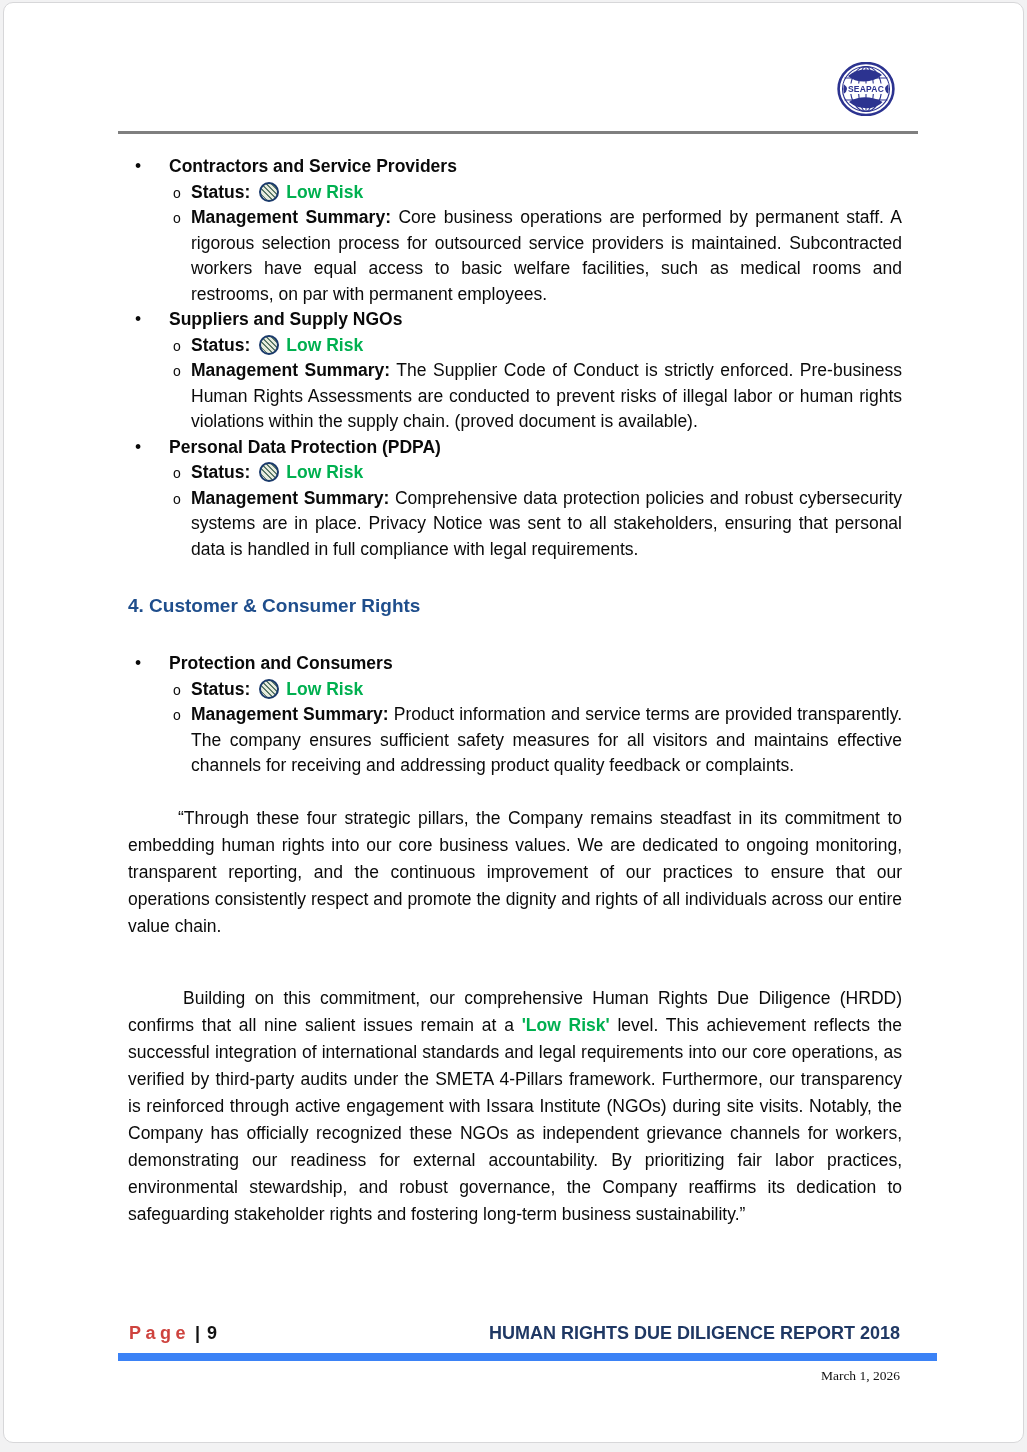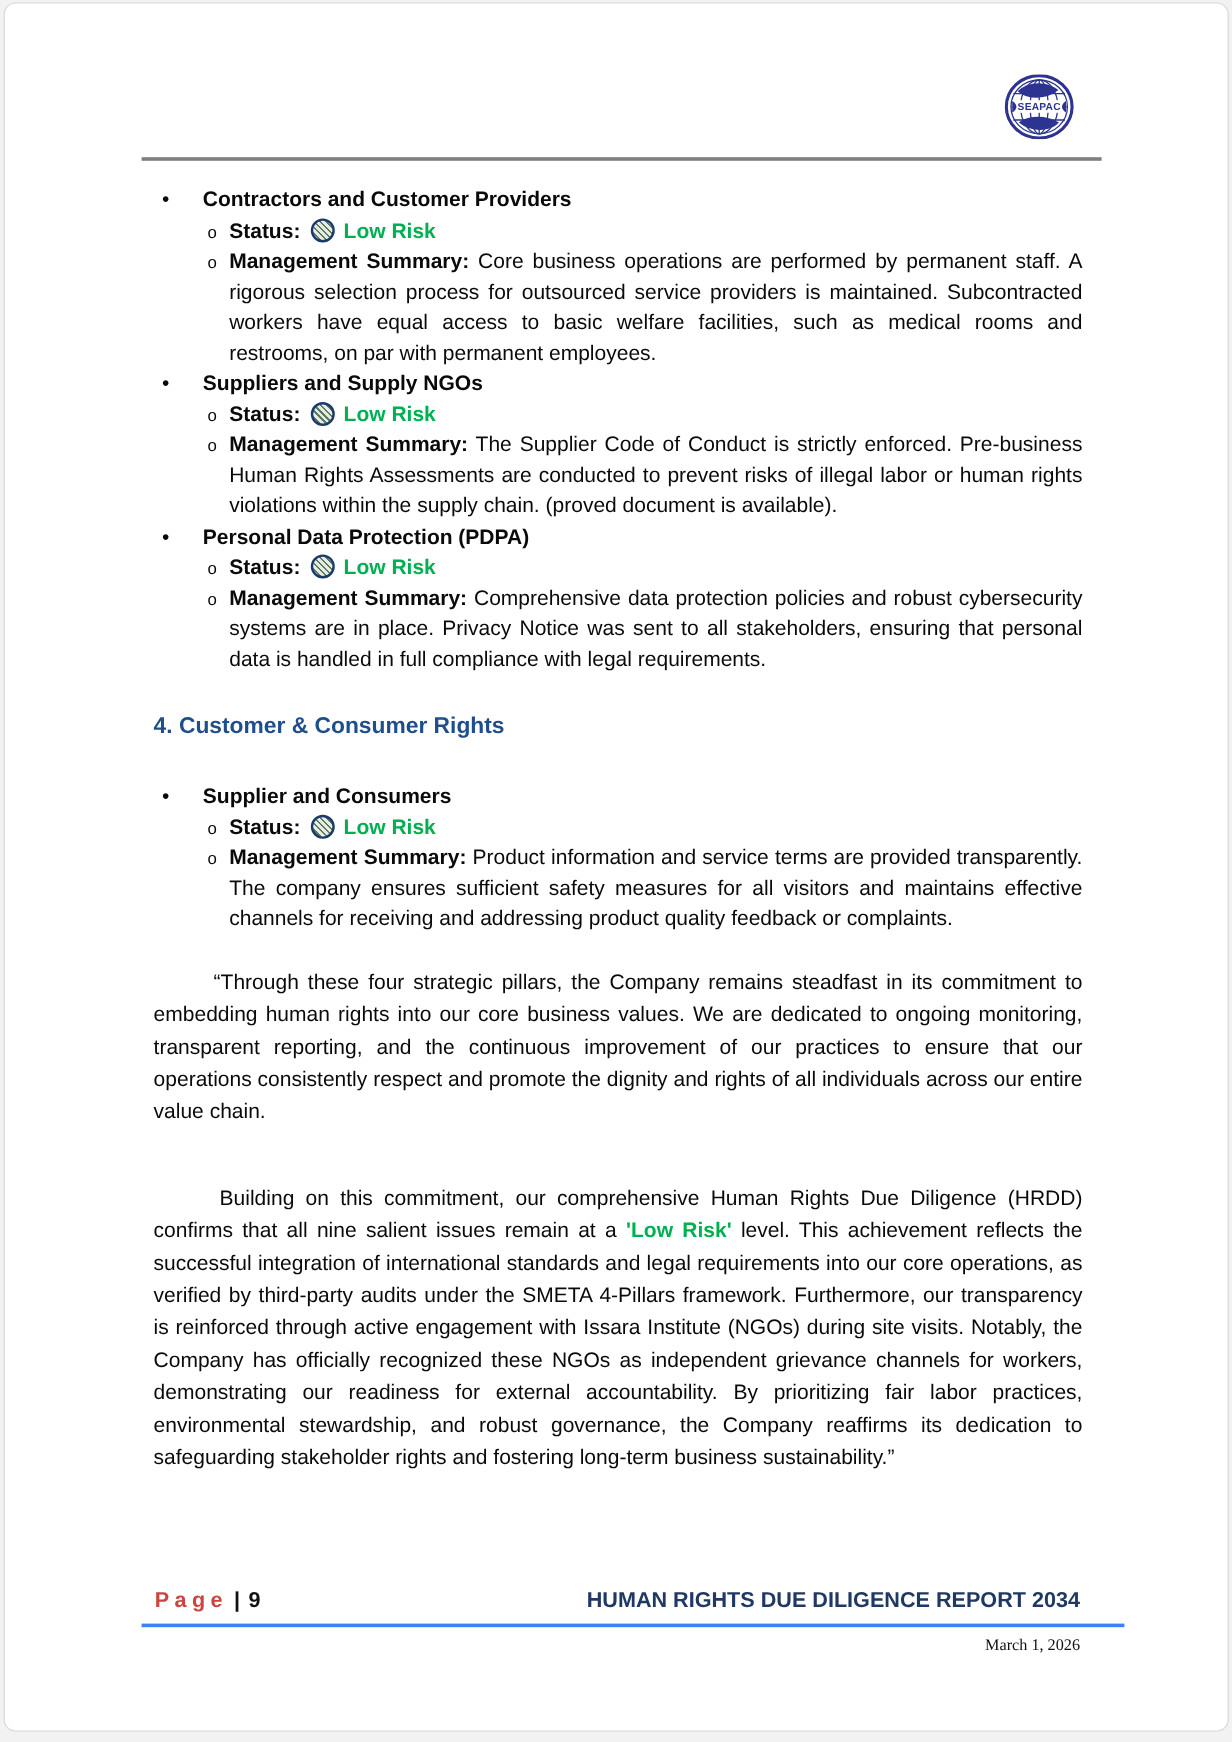--- a/index.html
+++ b/index.html
@@ -51,21 +51,21 @@
   .quote {
     text-align:justify; line-height:27px; margin:24px 0 0 0;
   }
   .quote.first { text-indent:50px; margin-top:26px; }
   .quote.second { text-indent:55px; margin-top:45px; }
   
   .footer { position:absolute; left:114px; right:86px; top:1320px; }
   .footer-row {
     display:flex; justify-content:space-between; align-items:baseline;
     padding:0 37px 9px 11px;
-    border-bottom:3px solid #3b82f6;
+    border-bottom:8px solid #3b82f6;
   }
   .page-label { color:#CE433E; font-weight:bold; font-size:18px; letter-spacing:4.5px; }
   .page-num { font-weight:bold; font-size:18px; margin-left:5px; letter-spacing:1px; color:#111; }
   .footer-title { font-weight:bold; font-size:18px; color:#1F3864; }
   .date-row { text-align:right; padding-right:37px; margin-top:7px; font-size:13.5px; color:#111;font-family:Liberation Serif, serif; }
 </style>
 </head>
 <body>
 
 <div class="page">
@@ -91,21 +91,21 @@
         <text x="29" y="30" text-anchor="middle" font-size="8.5" font-weight="bold" fill="#2C3390" letter-spacing="0.2">SEAPAC</text>
       </svg>
     </div>
     <div class="header-rule"></div>
   </div>
 
   <div class="content">
 
 
     <div class="vc-item">
-      <div class="item-title"><span class="bullet">•</span><span>Contractors and Customer Providers</span></div>
+      <div class="item-title"><span class="bullet">•</span><span>Contractors and Service Providers</span></div>
       <div class="status-row"><span class="o-marker">o</span><span class="b">Status:</span><span class="status-icon"></span><span class="green">Low Risk</span></div>
       <div class="summary"><span class="o-marker">o</span><span class="b">Management Summary:</span>
         <span>Core business operations are performed by permanent staff. A rigorous selection process for outsourced service providers is maintained. Subcontracted workers have equal access to basic welfare facilities, such as medical rooms and restrooms, on par with permanent employees.</span></div>
     </div>
 
     <div class="vc-item">
       <div class="item-title"><span class="bullet">•</span><span>Suppliers and Supply NGOs</span></div>
       <div class="status-row"><span class="o-marker">o</span><span class="b">Status:</span><span class="status-icon"></span><span class="green">Low Risk</span></div>
       <div class="summary"><span class="o-marker">o</span><span class="b">Management Summary:</span>
         <span>The Supplier Code of Conduct is strictly enforced. Pre-business Human Rights Assessments are conducted to prevent risks of illegal labor or human rights violations within the supply chain. (proved document is available).</span></div>
@@ -114,33 +114,33 @@
     <div class="vc-item">
       <div class="item-title"><span class="bullet">•</span><span>Personal Data Protection (PDPA)</span></div>
       <div class="status-row"><span class="o-marker">o</span><span class="b">Status:</span><span class="status-icon"></span><span class="green">Low Risk</span></div>
       <div class="summary"><span class="o-marker">o</span><span class="b">Management Summary:</span>
         <span>Comprehensive data protection policies and robust cybersecurity systems are in place. Privacy Notice was sent to all stakeholders, ensuring that personal data is handled in full compliance with legal requirements.</span></div>
     </div>
 
     <h2 class="section-heading second">4. Customer &amp; Consumer Rights</h2>
 
     <div class="vc-item">
-      <div class="item-title"><span class="bullet">•</span><span>Supplier and Consumers</span></div>
+      <div class="item-title"><span class="bullet">•</span><span>Protection and Consumers</span></div>
       <div class="status-row"><span class="o-marker">o</span><span class="b">Status:</span><span class="status-icon"></span><span class="green">Low Risk</span></div>
       <div class="summary"><span class="o-marker">o</span><span class="b">Management Summary:</span>
         <span>Product information and service terms are provided transparently. The company ensures sufficient safety measures for all visitors and maintains effective channels for receiving and addressing product quality feedback or complaints.</span></div>
     </div>
 
     <p class="quote first">“Through these four strategic pillars, the Company remains steadfast in its commitment to embedding human rights into our core business values. We are dedicated to ongoing monitoring, transparent reporting, and the continuous improvement of our practices to ensure that our operations consistently respect and promote the dignity and rights of all individuals across our entire value chain.</p>
 
     <p class="quote second"><span>Building on this commitment, our comprehensive Human Rights Due Diligence (HRDD) confirms that all nine salient issues remain at a </span><span class="green">'Low Risk'</span><span> level. This achievement reflects the successful integration of international standards and legal requirements into our core operations, as verified by third-party audits under the SMETA 4-Pillars framework. Furthermore, our transparency is reinforced through active engagement with Issara Institute (NGOs) during site visits. Notably, the Company has officially recognized these NGOs as independent grievance channels for workers, demonstrating our readiness for external accountability. By prioritizing fair labor practices, environmental stewardship, and robust governance, the Company reaffirms its dedication to safeguarding stakeholder rights and fostering long-term business sustainability.”</span></p>
 
   </div>
 
   <div class="footer">
     <div class="footer-row">
       <div><span class="page-label">Page</span><span class="page-num">| 9</span></div>
-      <div class="footer-title">HUMAN RIGHTS DUE DILIGENCE REPORT 2034</div>
+      <div class="footer-title">HUMAN RIGHTS DUE DILIGENCE REPORT 2018</div>
     </div>
     <div class="date-row">March 1, 2026</div>
   </div>
 
 </div>
 
 </body></html>

